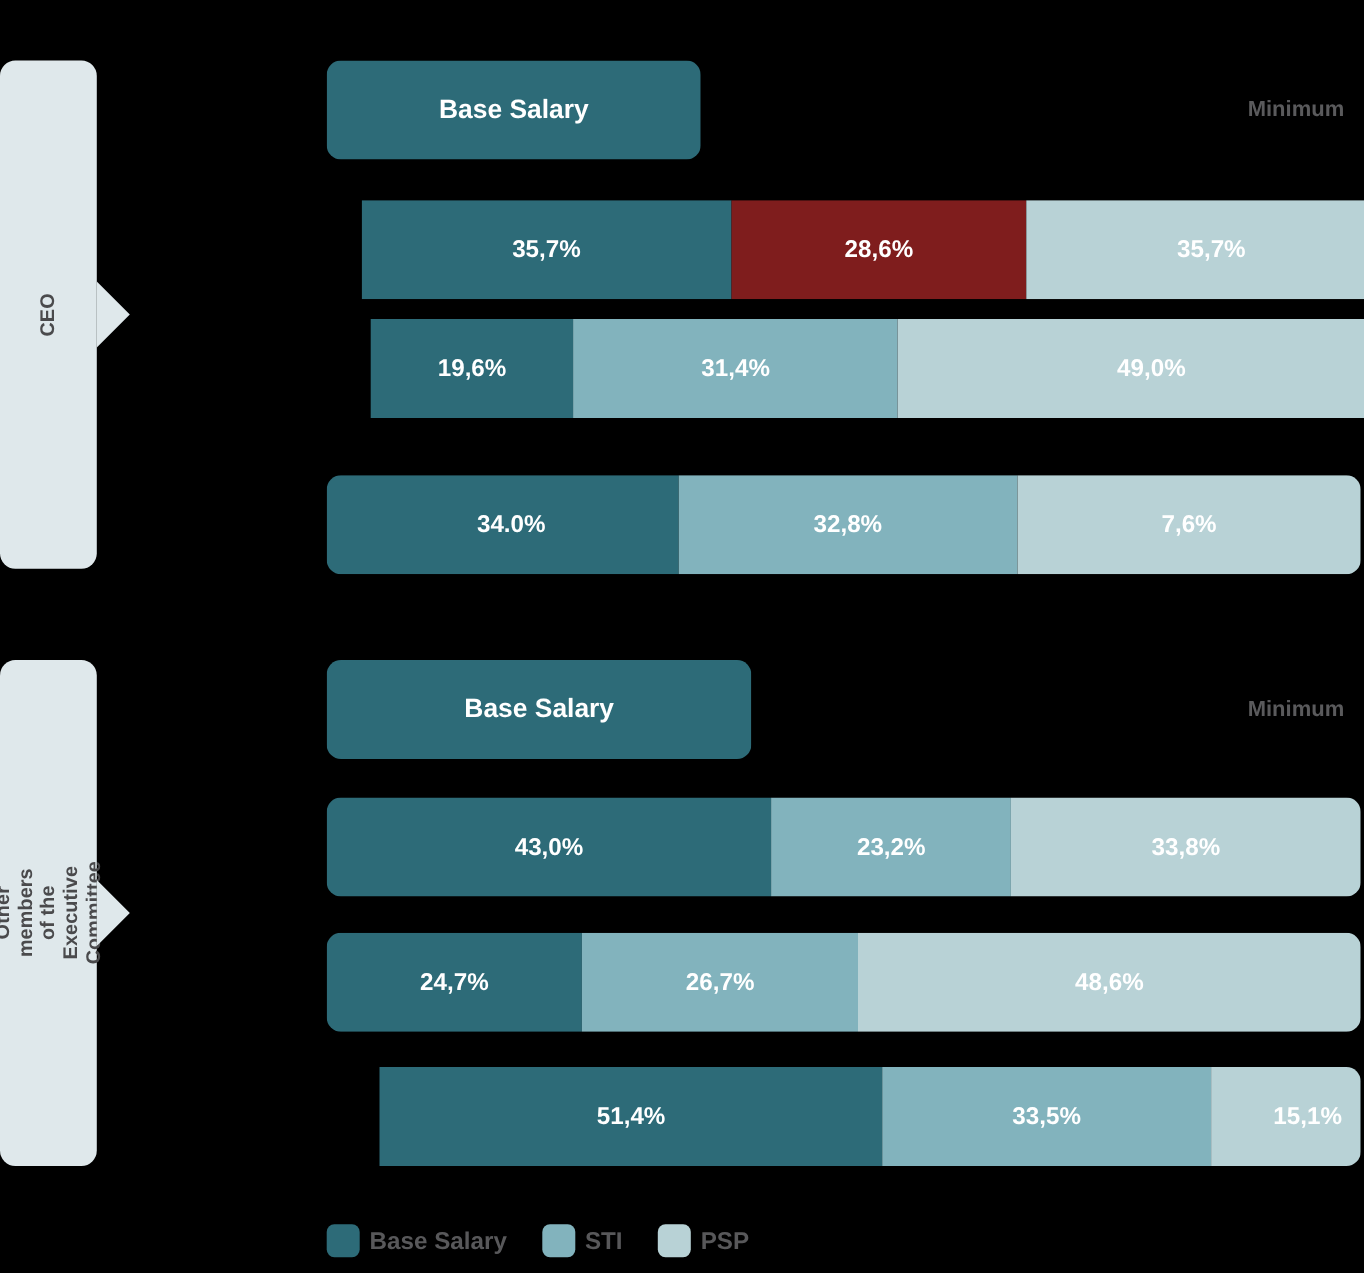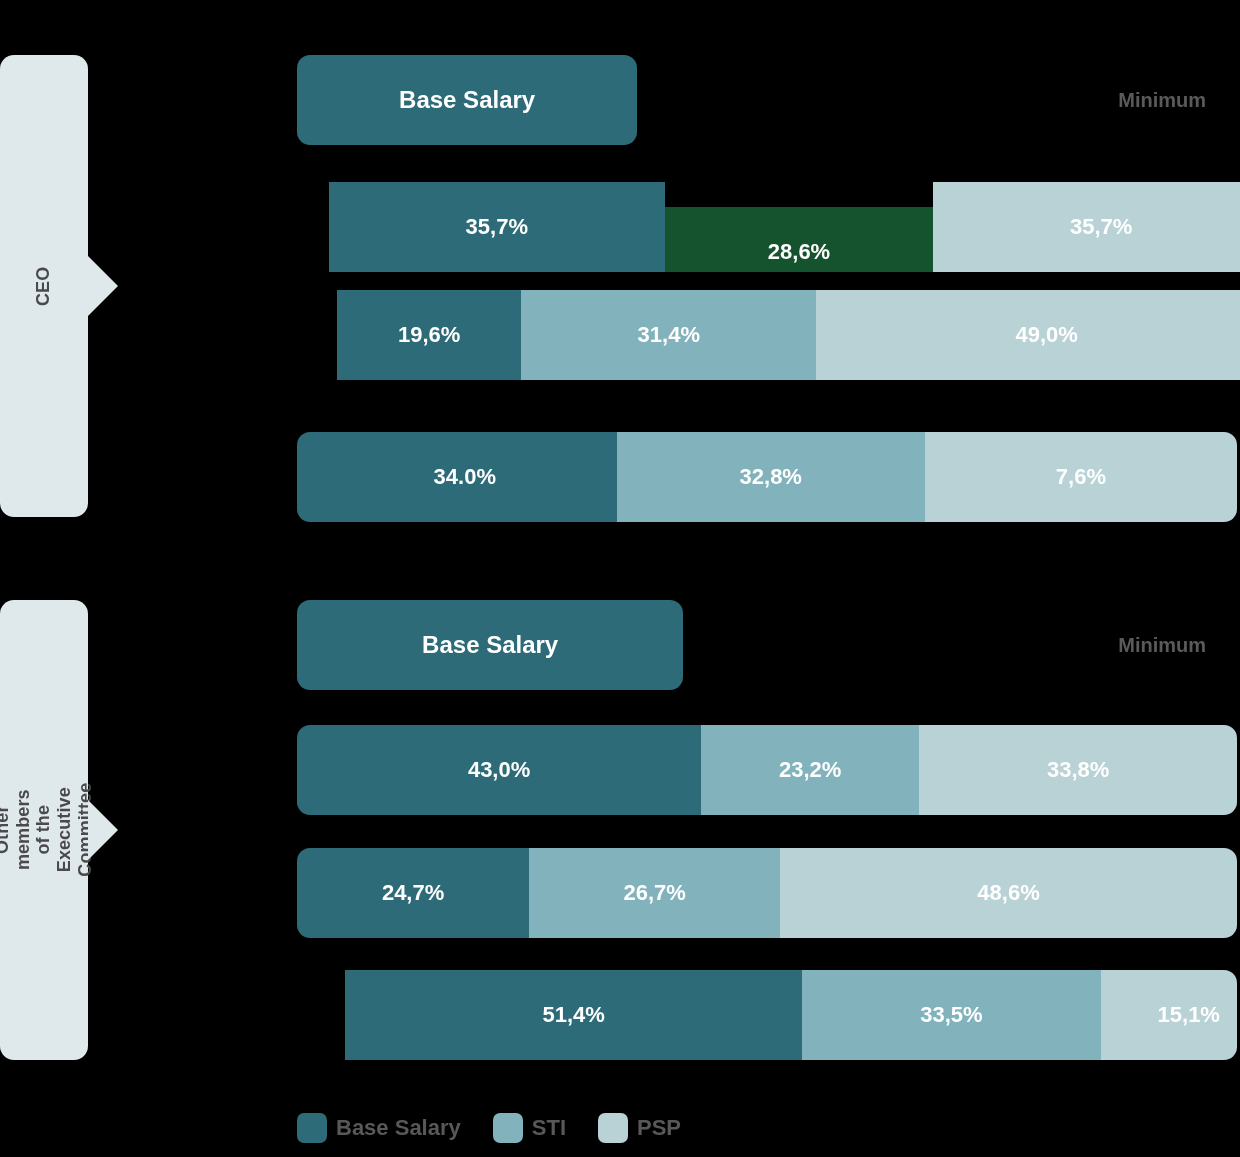--- a/index.html
+++ b/index.html
@@ -61,21 +61,21 @@
   
   .row-label {
     position: absolute;
     right: 0;
     width: 260px;
     text-align: right;
     color: #5a5a5c;
     font-weight: bold;
     font-size: 20px;
     transform: translateY(-50%);
-    padding-right: 34px;
+    padding-right: 18px;
     box-sizing: border-box;
   }
 
   
   .bar-row {
     position: absolute;
     left: 297px;
     height: 90px;
     border-radius: 13px;
     overflow: hidden;
@@ -133,21 +133,21 @@
       <div class="group-callout-label">CEO</div>
       <div class="arrow" style="top: 201px;"></div>
     </div>
     <div class="row-label" style="top: 100px; width: 297px;">Minimum</div>
     <div class="bar-row single" style="top: 55px; height: 90px; width: 340.28px;">
       <div class="bar-seg" style="background: rgb(45, 107, 120); width: 100%;">Base Salary</div>
     </div>
     <div class="row-label" style="top: 227px; width: 297px;">Target</div>
     <div class="bar-row" style="top: 182px; height: 90px; width: 940px; padding-left: 32px;">
       <div class="bar-seg" style="background: rgb(45, 107, 120); width: 35.7%;">35,7%</div>
-      <div class="bar-seg" style="background: #14532d; width: 28.6%; margin-top: 25px;">28,6%</div>
+      <div class="bar-seg" style="background: #7f1d1d; width: 28.6%;">28,6%</div>
       <div class="bar-seg" style="background: rgb(184, 210, 214); width: 35.7%;">35,7%</div>
     </div>
     <div class="row-label" style="top: 350px; width: 297px;">Maximum</div>
     <div class="bar-row" style="top: 290px; height: 90px; width: 940px; padding-left: 40px;">
       <div class="bar-seg" style="background: rgb(45, 107, 120); width: 19.6%;">19,6%</div>
       <div class="bar-seg" style="background: rgb(130, 179, 189); width: 31.4%;">31,4%</div>
       <div class="bar-seg" style="background: rgb(184, 210, 214); width: 49%;">49,0%</div>
     </div>
     <div class="row-label" style="top: 477px; width: 297px;">Actual</div>
     <div class="bar-row" style="top: 432px; height: 90px; width: 940px;">

